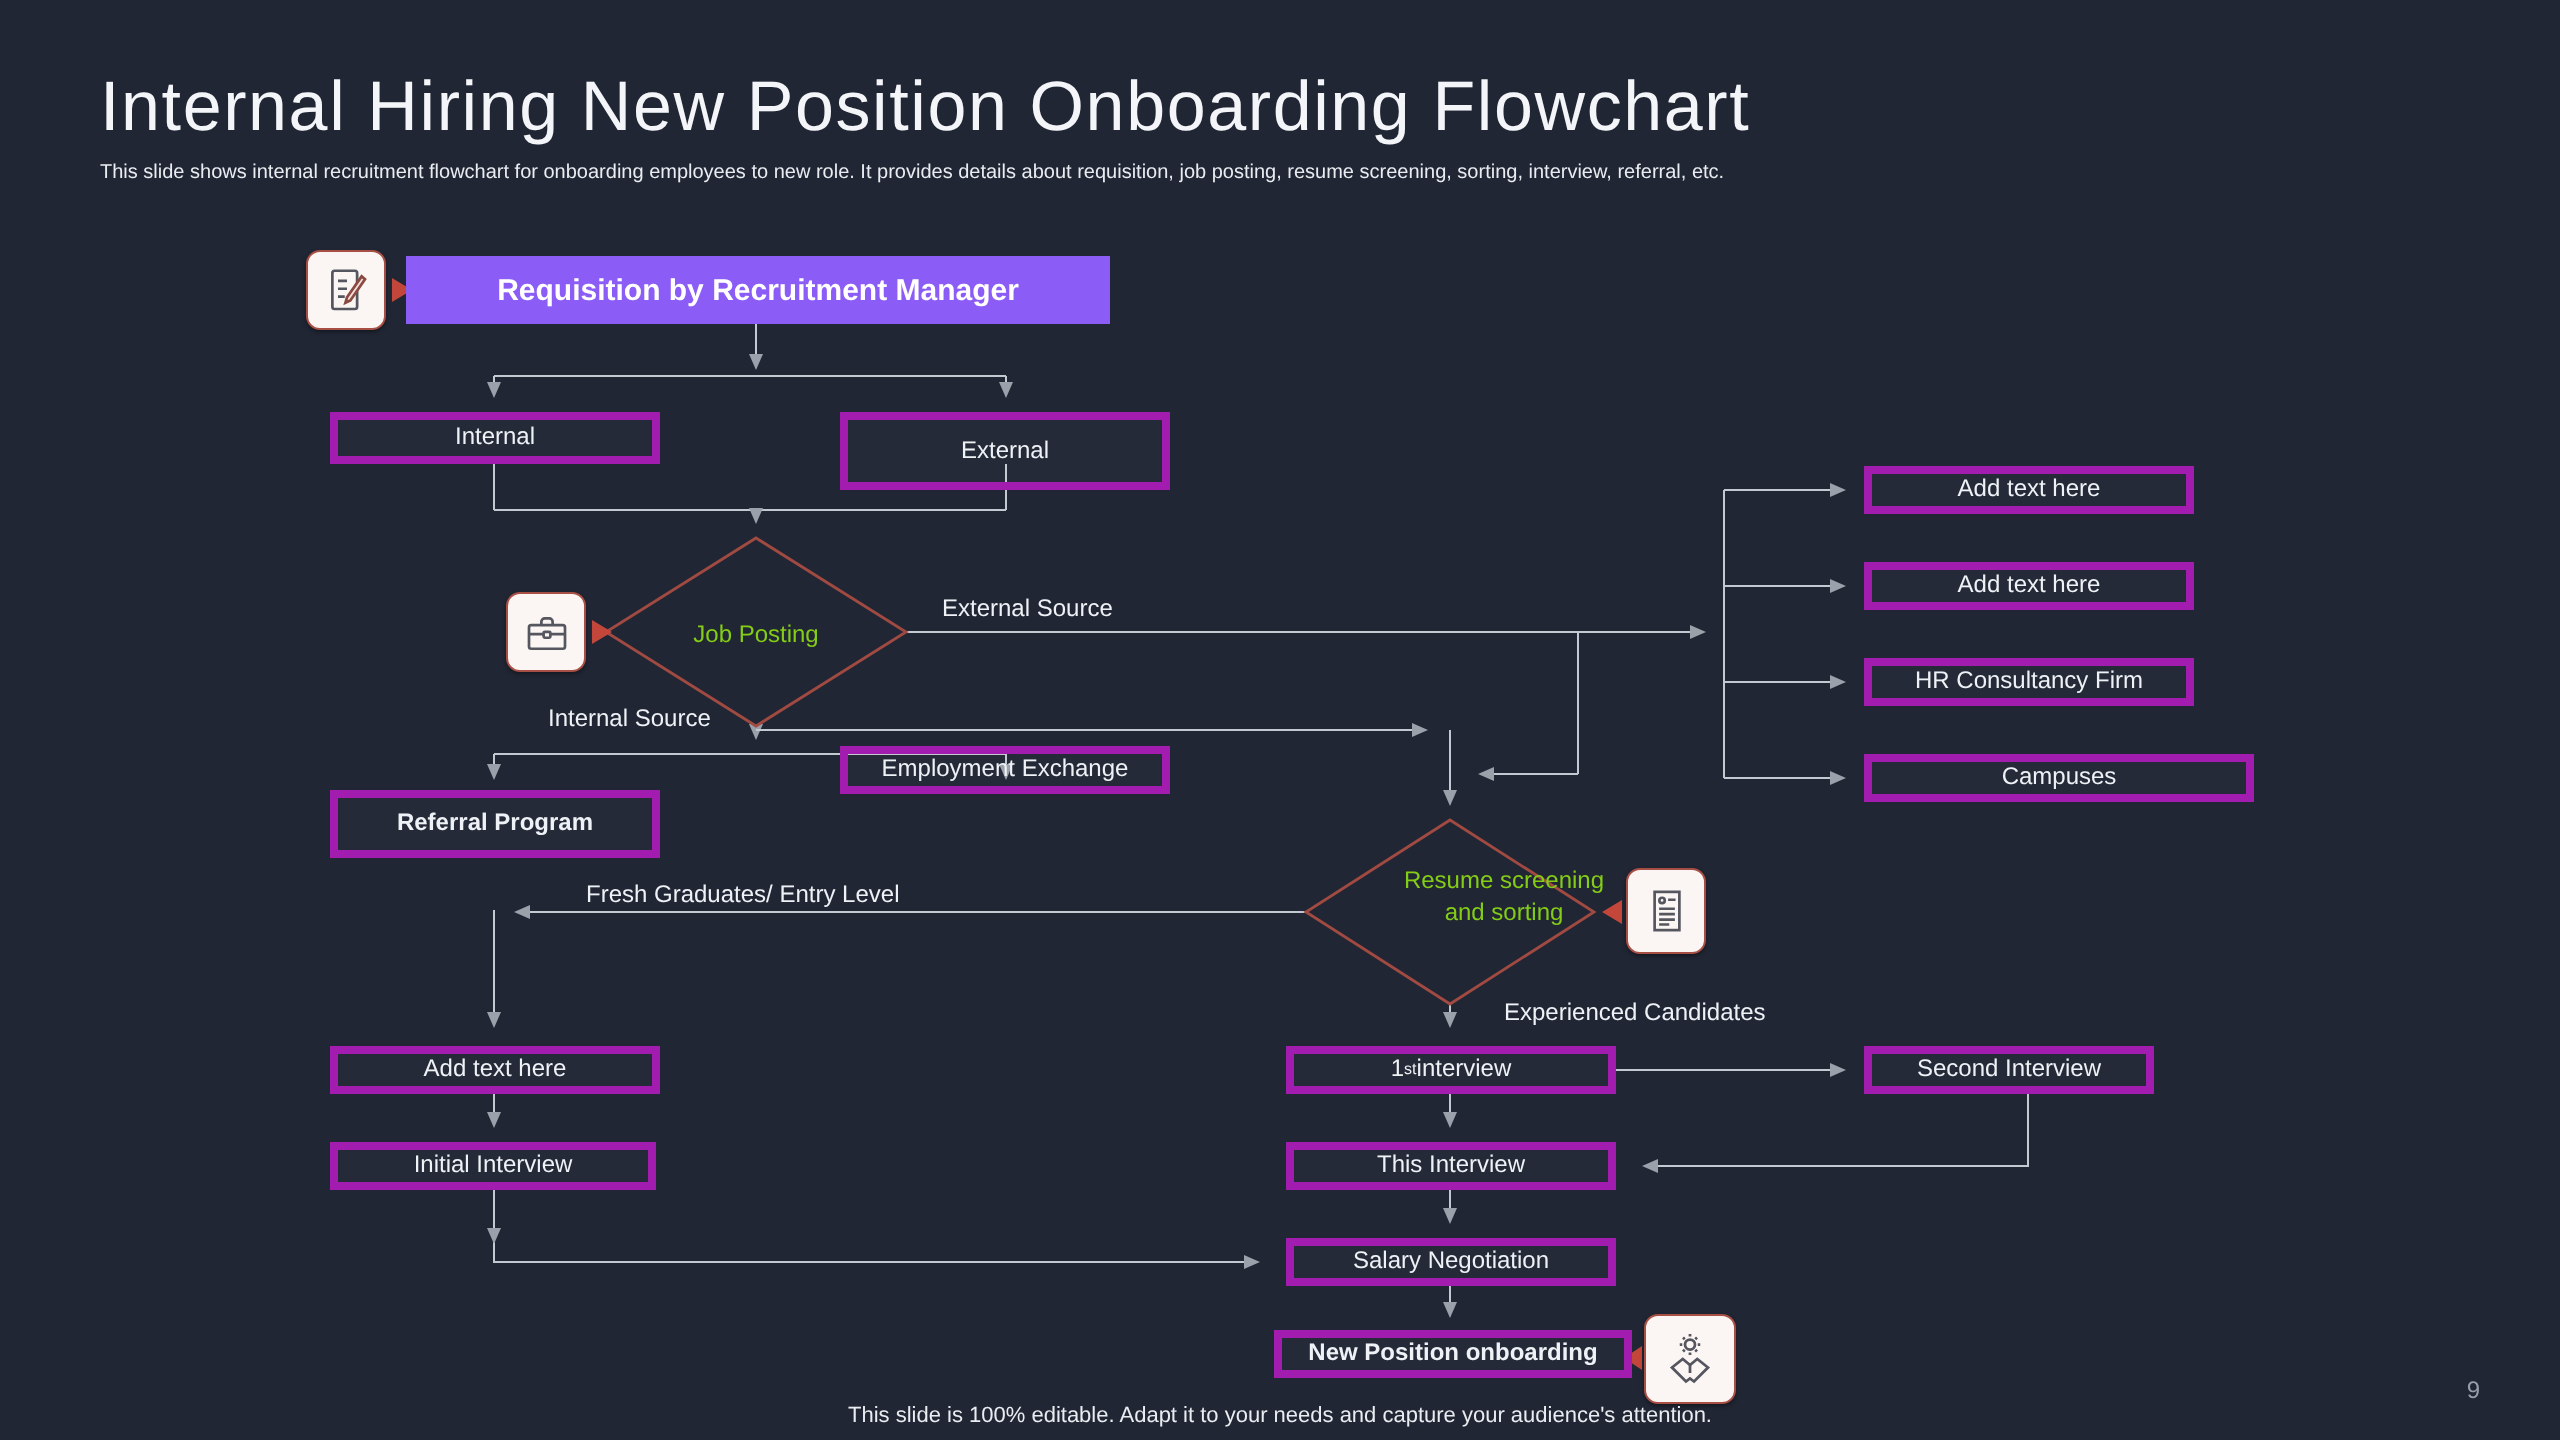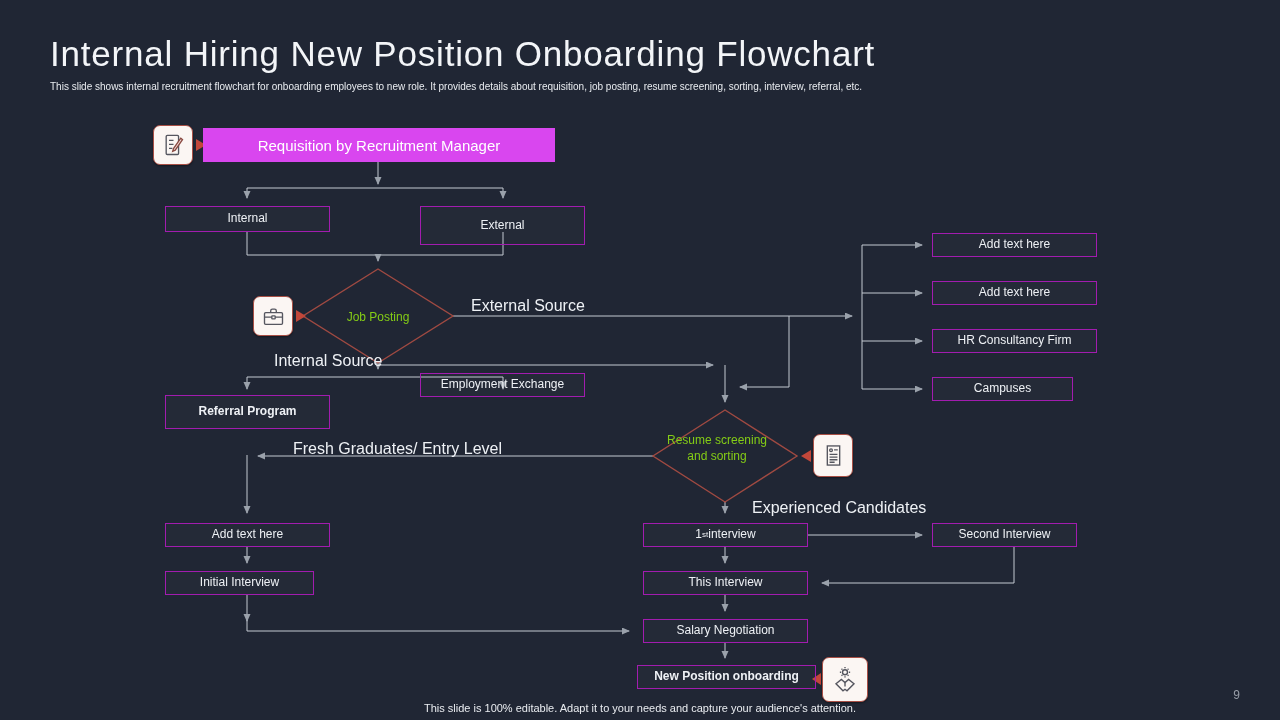--- a/index.html
+++ b/index.html
@@ -19,32 +19,32 @@
   }
   .footer{
     position:absolute;left:0;right:0;top:702px;text-align:center;
     font-size:11px;color:#e9ecf0;
   }
   .pagenum{
     position:absolute;right:40px;top:688px;font-size:12px;color:#989ea8;
   }
   .node{
     position:absolute;box-sizing:border-box;
-    border:1px solid #a21caf;background:rgba(255,255,255,.02);
+    border:4px solid #a21caf;background:rgba(255,255,255,.02);
     display:flex;align-items:center;justify-content:center;
     font-size:12px;color:#eef1f5;text-align:center;line-height:1.1;
   }
   .node sup{font-size:8px;line-height:0;}
   .accent{
-    position:absolute;box-sizing:border-box;background:#d946ef;
+    position:absolute;box-sizing:border-box;background:#8b5cf6;
     display:flex;align-items:center;justify-content:center;
-    font-size:15px;font-weight:normal;color:#ffffff;
+    font-size:15px;font-weight:bold;color:#ffffff;
   }
   .lbl{
-    position:absolute;font-size:16px;color:#eef1f5;white-space:nowrap;
+    position:absolute;font-size:12px;color:#eef1f5;white-space:nowrap;
   }
   .diamond-label{
     position:absolute;font-size:12px;color:#84cc16;text-align:center;line-height:1.35;
   }
   .tile{
     position:absolute;box-sizing:border-box;background:#fbf6f3;
     border:1px solid #a84f45;border-radius:7px;
     display:flex;align-items:center;justify-content:center;
     box-shadow:0 1px 2px rgba(0,0,0,.4);
   }
@@ -159,32 +159,32 @@
   <div class="node" style="left:420px;top:206px;width:165px;height:39px;">External</div>
 
   <div class="diamond-label" style="left:318px;top:309px;width:120px;">Job Posting</div>
 
   <div class="lbl" style="left:471px;top:297px;">External Source</div>
   <div class="lbl" style="left:274px;top:352px;">Internal Source</div>
 
   <div class="node" style="left:932px;top:233px;width:165px;height:24px;">Add text here</div>
   <div class="node" style="left:932px;top:281px;width:165px;height:24px;">Add text here</div>
   <div class="node" style="left:932px;top:329px;width:165px;height:24px;">HR Consultancy Firm</div>
-  <div class="node" style="left:932px;top:377px;width:141px;height:24px;text-align:right;">Campuses</div>
+  <div class="node" style="left:932px;top:377px;width:195px;height:24px;text-align:right;">Campuses</div>
 
   <div class="node" style="left:165px;top:395px;width:165px;height:34px;font-weight:bold;">Referral Program</div>
   <div class="node" style="left:420px;top:373px;width:165px;height:24px;">Employment Exchange</div>
 
-  <div class="diamond-label" style="left:662px;top:432px;width:110px;">Resume screening and sorting</div>
+  <div class="diamond-label" style="left:697px;top:432px;width:110px;">Resume screening and sorting</div>
 
   <div class="lbl" style="left:293px;top:440px;">Fresh Graduates/ Entry Level</div>
   <div class="lbl" style="left:752px;top:499px;">Experienced Candidates</div>
 
   <div class="node" style="left:165px;top:523px;width:165px;height:24px;">Add text here</div>
-  <div class="node" style="left:165px;top:571px;width:149px;height:24px;">Initial Interview</div>
+  <div class="node" style="left:165px;top:571px;width:163px;height:24px;">Initial Interview</div>
 
   <div class="node" style="left:643px;top:523px;width:165px;height:24px;">
       <span>1</span>
       <sup>st</sup>
       <span> interview</span>
     </div>
   <div class="node" style="left:932px;top:523px;width:145px;height:24px;">Second Interview</div>
   <div class="node" style="left:643px;top:571px;width:165px;height:24px;">This Interview</div>
   <div class="node" style="left:643px;top:619px;width:165px;height:24px;">Salary Negotiation</div>
   <div class="node" style="left:637px;top:665px;width:179px;height:24px;font-weight:bold;">New Position onboarding</div>

